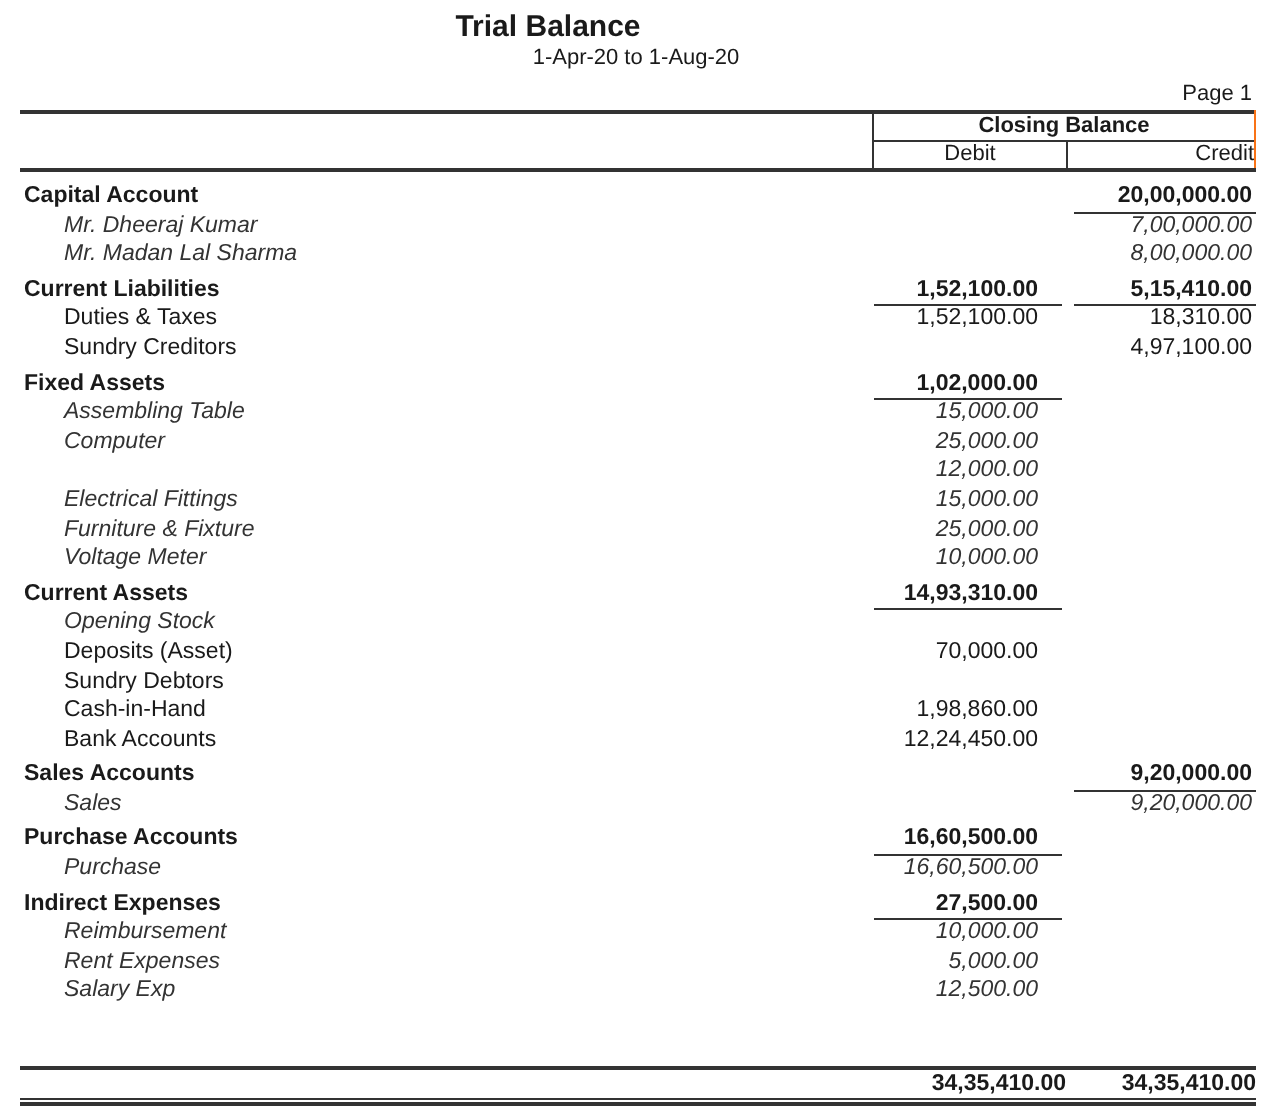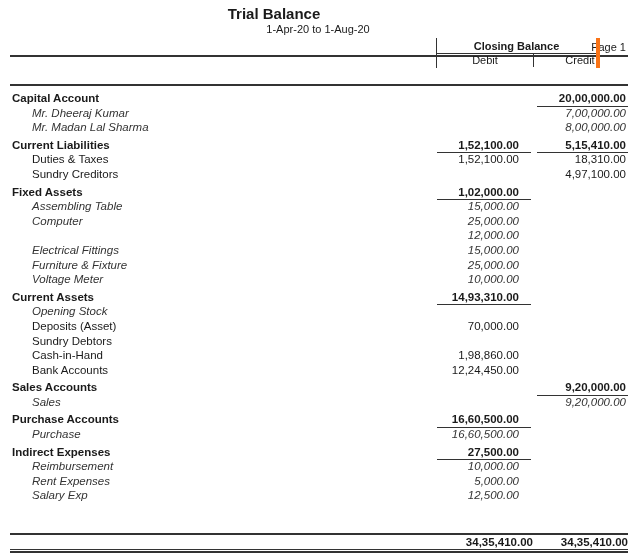--- a/index.html
+++ b/index.html
@@ -4,27 +4,27 @@
 <style>
   html, body { margin:0; padding:0; background:#ffffff; }
   body { width:636px; height:555px; position:relative; overflow:hidden;
          font-family:"Liberation Sans", sans-serif; color:#1a1a1a; }
   .title { position:absolute; left:0; width:548px; top:5px; text-align:center;
            font-weight:bold; font-size:15px; }
   .subtitle { position:absolute; left:0; width:636px; top:23px; text-align:center;
               font-size:11px; }
   .page { position:absolute; right:10px; top:41px; font-size:11px; }
   .hline { position:absolute; background:#333; }
-  .hdr-box { position:absolute; left:436px; top:38px; width:164px; height:30px;
-             border-left:1px solid #333; border-right:4px solid #f97316; box-sizing:border-box; }
+  .hdr-box { position:absolute; left:436px; top:55px; width:192px; height:30px;
+             border-left:1px solid #333; border-right:1px solid #f97316; box-sizing:border-box; }
   .hdr-cb { position:absolute; left:0; top:1px; width:100%; height:14px; text-align:center;
             font-weight:bold; font-size:11px; border-bottom:1px solid #333; line-height:14px; }
   .hdr-deb { position:absolute; left:0; top:15px; width:96px; height:14px; text-align:center;
              font-size:11px; border-right:1px solid #333; line-height:14px; }
-  .hdr-cre { position:absolute; left:96px; top:15px; width:94px; height:14px; text-align:center;
+  .hdr-cre { position:absolute; left:96px; top:15px; width:94px; height:14px; text-align:right;
              font-size:11px; line-height:14px; }
   #rows { position:absolute; left:0; top:91px; width:636px; }
   .row { position:relative; height:14.6px; font-size:11.5px; line-height:14.6px; }
   .row.group { font-weight:bold; margin-top:3px;padding-left:28px; }
   .row.group:first-child { margin-top:0; }
   .row .name { position:absolute; left:12px; white-space:nowrap; }
   .row.sub .name { left:32px; }
   .row.italic { font-style:italic; color:#333; }
   .row .deb { position:absolute; right:117px; text-align:right; }
   .row .cre { position:absolute; right:10px; text-align:right;margin-left:20px; }

